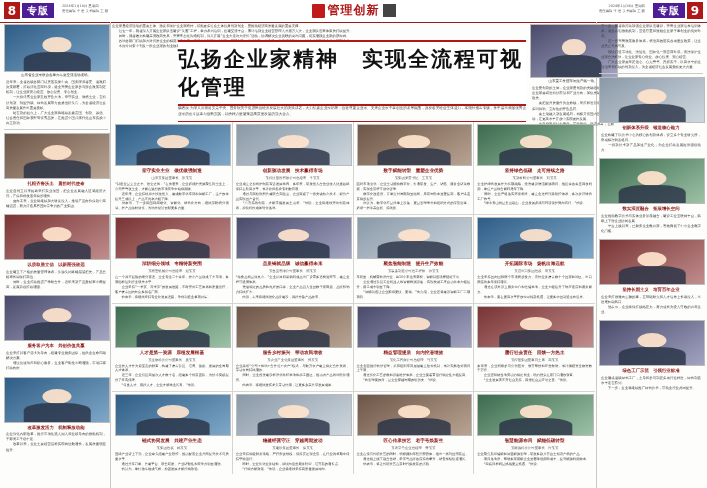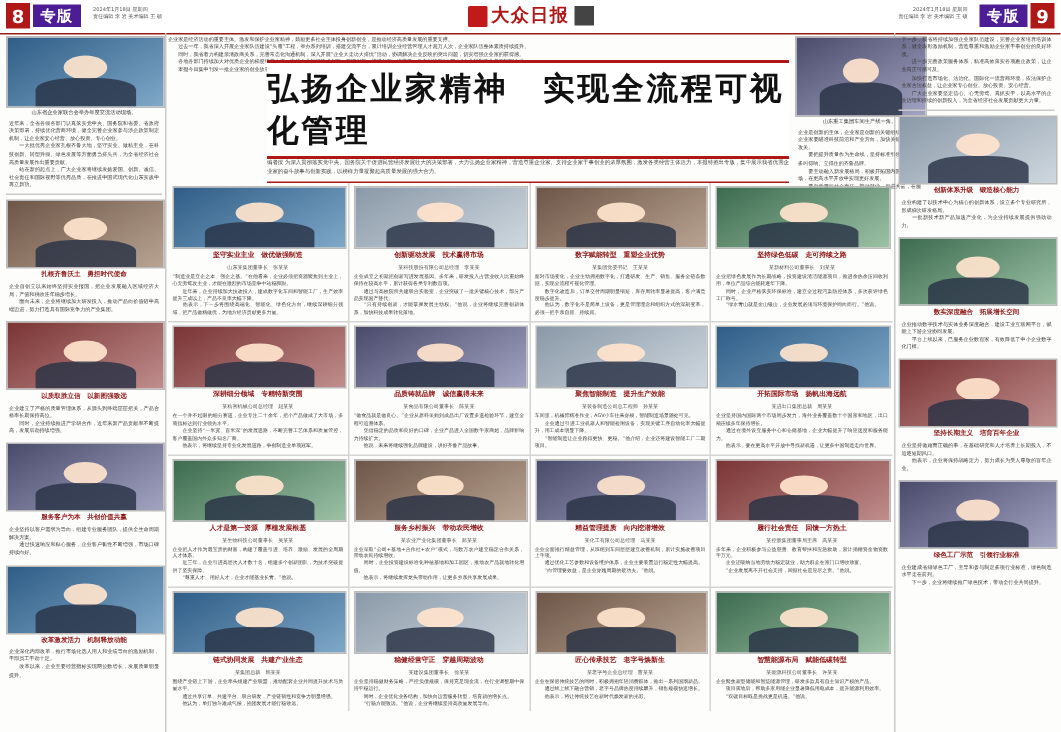--- a/index.html
+++ b/index.html
@@ -138,21 +138,21 @@
 <div class="page">
 
   <div class="masthead">
     <div class="pagenum-box pagenum-left">8</div>
     <div class="section-tag section-left">专版</div>
     <div class="masthead-meta meta-left">2024年1月18日 星期四
 责任编辑 李 岩 美术编辑 王 硕</div>
 
     <div class="nameplate">
       <div class="logo"></div>
-      <div class="title">大众日报</div>
+      <div class="title">管理创新</div>
       <div class="qr"></div>
     </div>
 
     <div class="masthead-meta meta-right">2024年1月18日 星期四
 责任编辑 李 岩 美术编辑 王 硕</div>
     <div class="section-tag section-right">专版</div>
     <div class="pagenum-box pagenum-right">9</div>
   </div>
 
   <div class="content">

